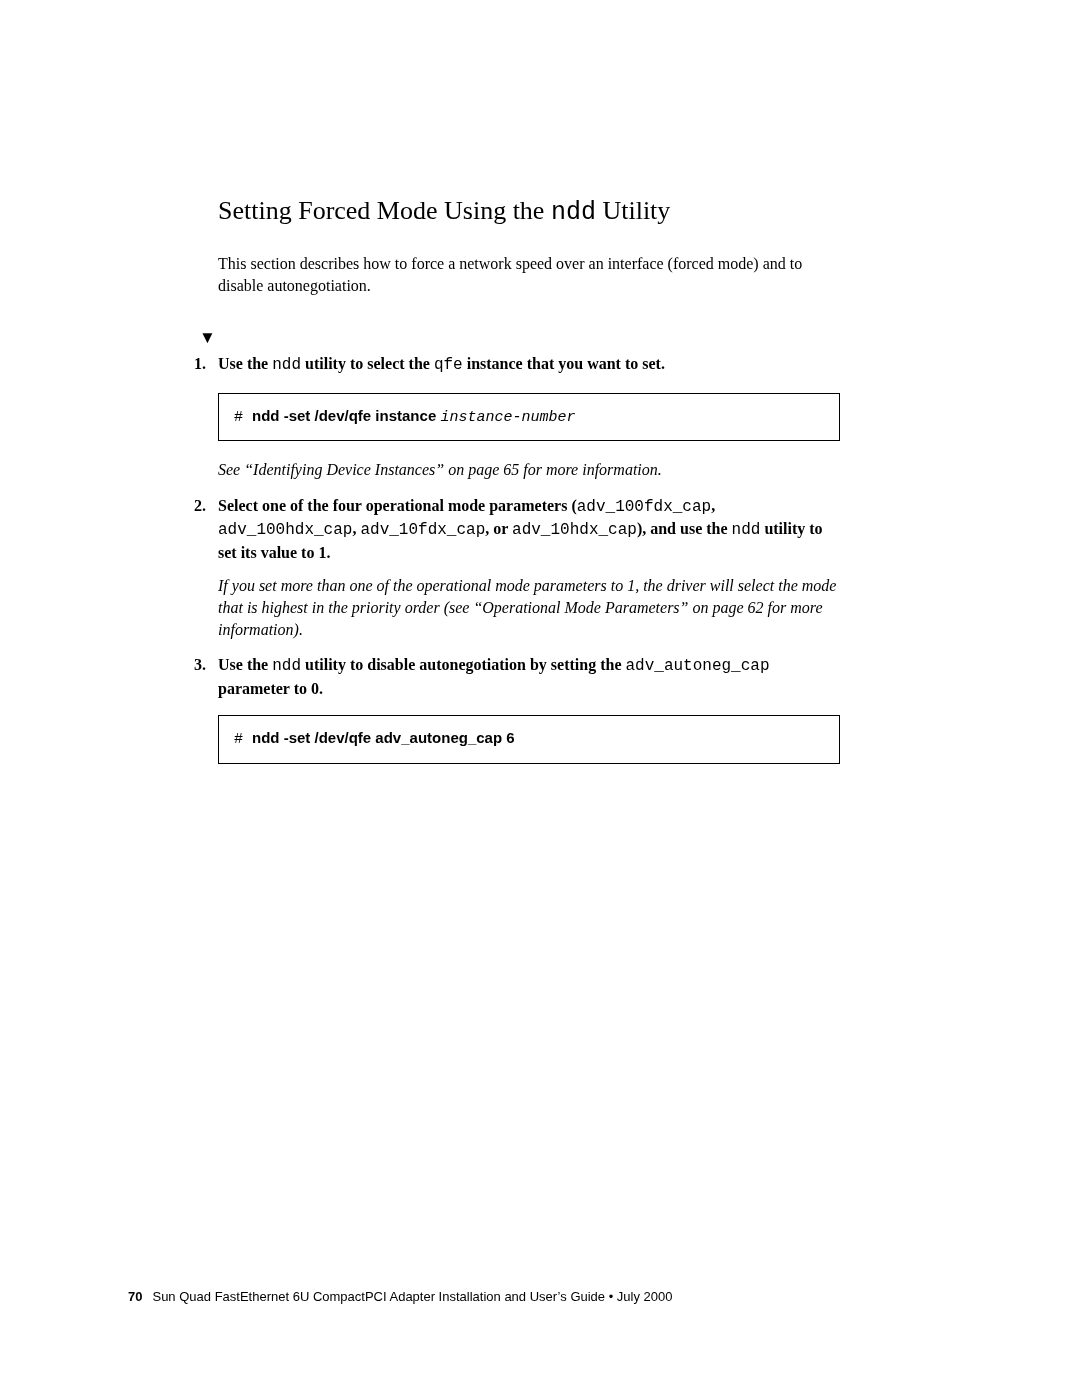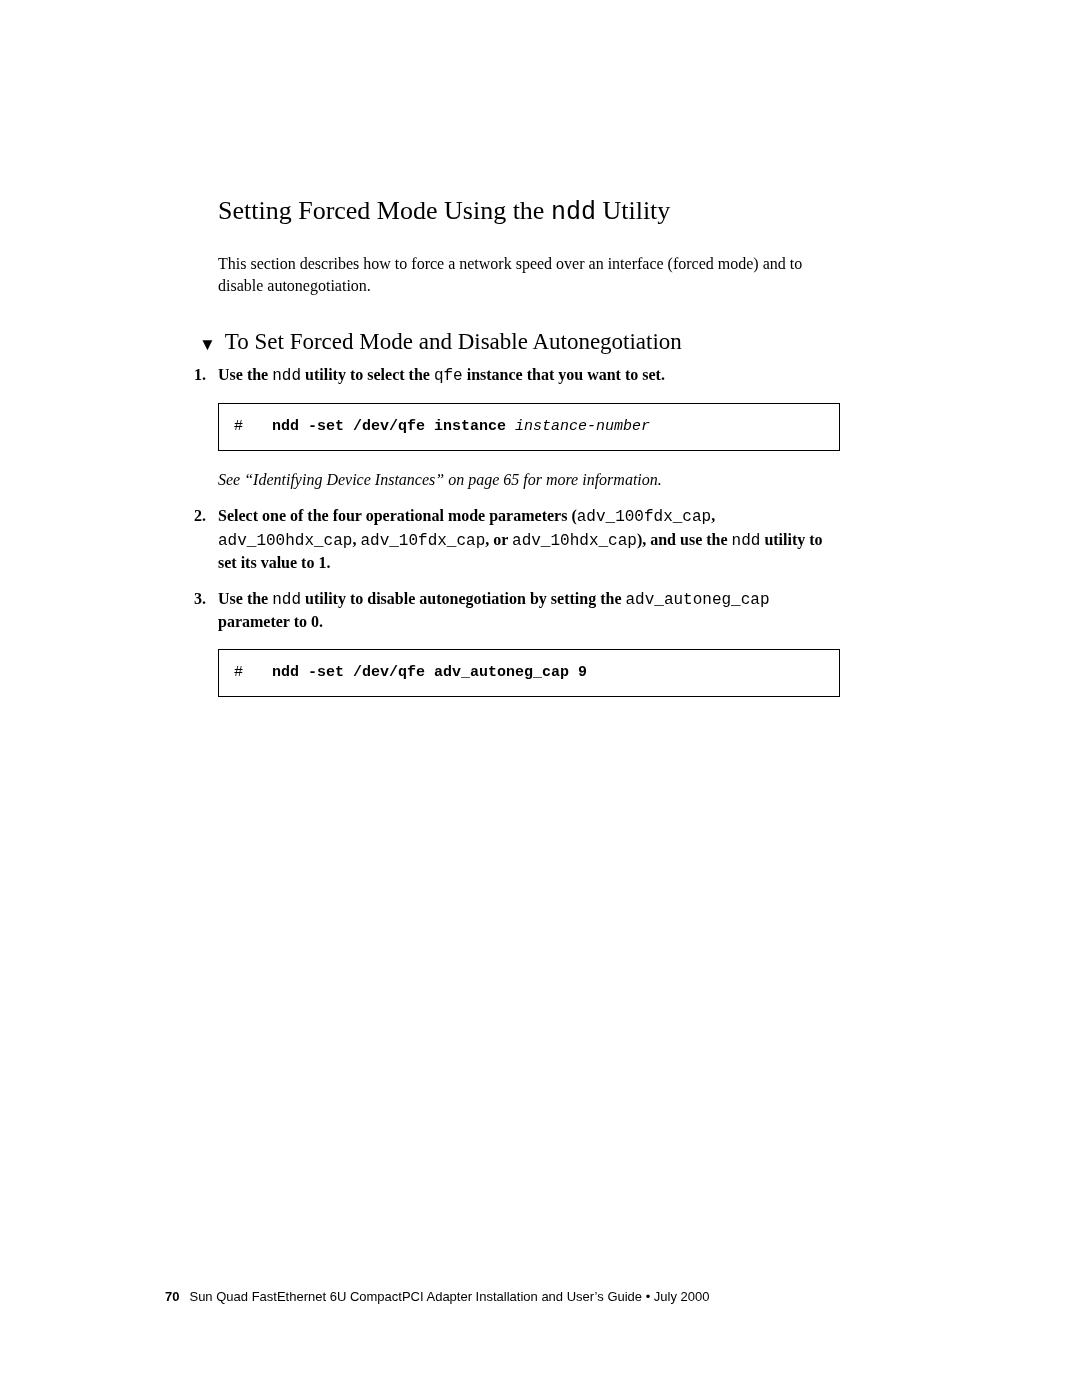--- a/index.html
+++ b/index.html
@@ -75,23 +75,22 @@
     font-size: 16px;
   }
   .step-head {
     font-weight: 700;
   }
   .step-head .mono, p .mono, span.mono {
     font-family: "Courier New", Courier, monospace;
     font-weight: 400;
   }
   .step-head .mono-bold, .code-box code .bold {
-    font-family: Liberation Mono, monospace;
+    font-family: Liberation Sans, sans-serif;
     font-weight: 700;
-    margin-left: 20px;
   }
   p.follow {
     font-weight: 400;
     font-size: 16px;
     line-height: 1.35;
     margin: 12px 0 0 0;
     font-style: italic;
   }
 
   .code-box {
@@ -117,37 +116,35 @@
     position: absolute;
     left: 128px;
     bottom: 93px;
     font-family: Helvetica, Arial, sans-serif;
     font-size: 13px;
     color: #000;
   }
   .footer .pn {
     font-weight: 700;
     margin-right: 10px;
-    margin-left: 37px;
   }
 </style>
 </head>
 <body>
 
 <div class="page">
 
   <h2 class="heading">
     <span>Setting Forced Mode Using the </span><span class="mono">ndd</span><span> Utility</span>
   </h2>
 
   <p class="intro">This section describes how to force a network speed over an interface (forced mode) and to disable autonegotiation.</p>
 
   <div class="proc-row">
     <span class="marker">▼</span>
-    <h3>To Set Forced Mode and Disable Autonegotiation</h3>
   </div>
 
   <ol class="steps">
 
     <li>
       <span class="step-head">
         <span>Use the </span><span class="mono">ndd</span><span> utility to select the </span><span class="mono">qfe</span><span> instance that you want to set.</span>
       </span>
 
       <div class="code-box">
@@ -157,29 +154,30 @@
       <p class="follow">See “Identifying Device Instances” on page 65 for more information.</p>
     </li>
 
     <li>
       <span class="step-head">
         <span>Select one of the four operational mode parameters (</span><span class="mono">adv_100fdx_cap</span><span>, </span><span class="mono">adv_100hdx_cap</span><span>, </span><span class="mono">adv_10fdx_cap</span><span>, or </span><span class="mono">adv_10hdx_cap</span><span>), and use the </span><span class="mono">ndd</span><span> utility to set its value to 1.</span>
       </span>
 
 
 
+      <p class="follow">If you set more than one of the operational mode parameters to 1, the driver will select the mode that is highest in the priority order (see “Operational Mode Parameters” on page 62 for more information).</p>
     </li>
 
     <li>
       <span class="step-head">
         <span>Use the </span><span class="mono">ndd</span><span> utility to disable autonegotiation by setting the </span><span class="mono">adv_autoneg_cap</span><span> parameter to 0.</span>
       </span>
 
       <div class="code-box">
-        <code><span># </span><span class="bold">ndd -set /dev/qfe adv_autoneg_cap 9</span></code>
+        <code><span># </span><span class="bold">ndd -set /dev/qfe adv_autoneg_cap 6</span></code>
       </div>
     </li>
 
   </ol>
 
   <div class="footer">
     <span class="pn">70</span><span>Sun Quad FastEthernet 6U CompactPCI Adapter Installation and User’s Guide • July 2000</span>
   </div>
 
 </div>

